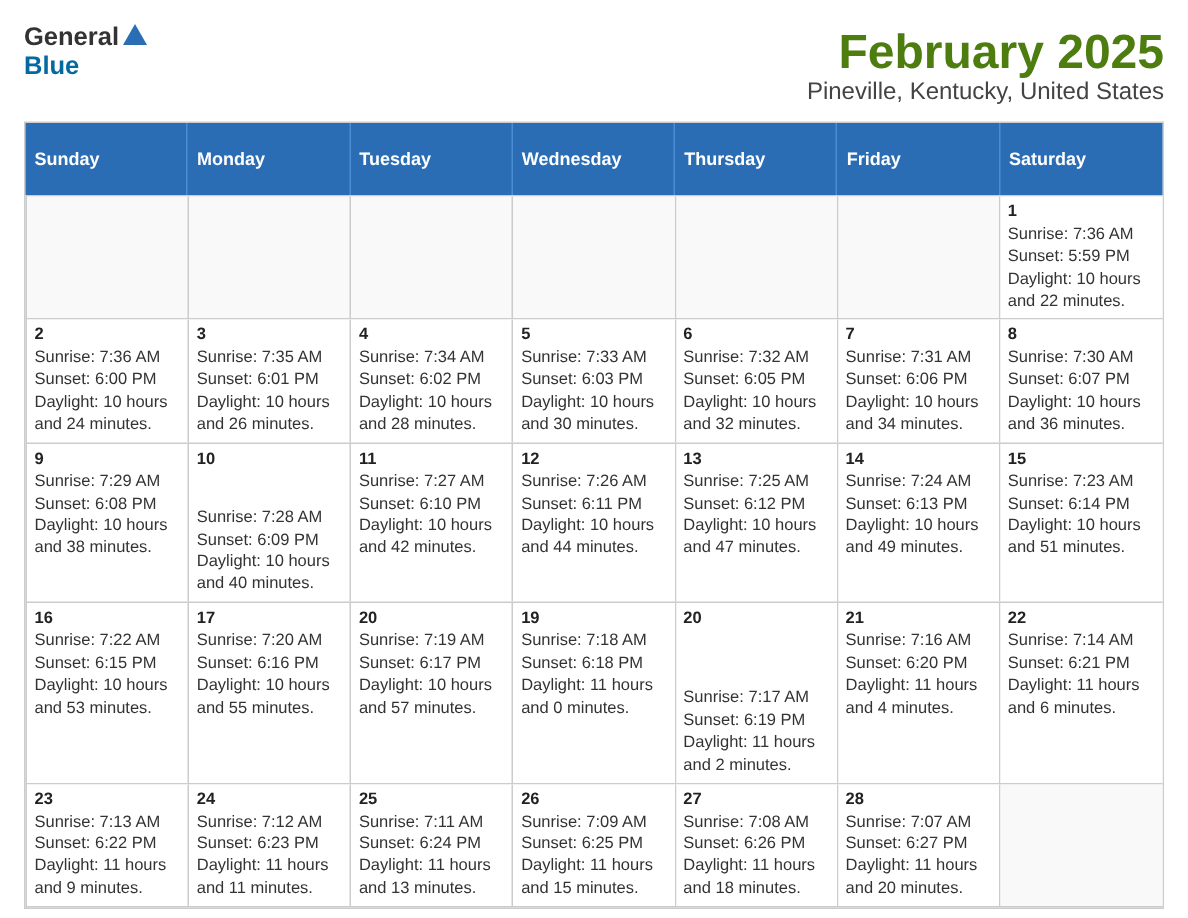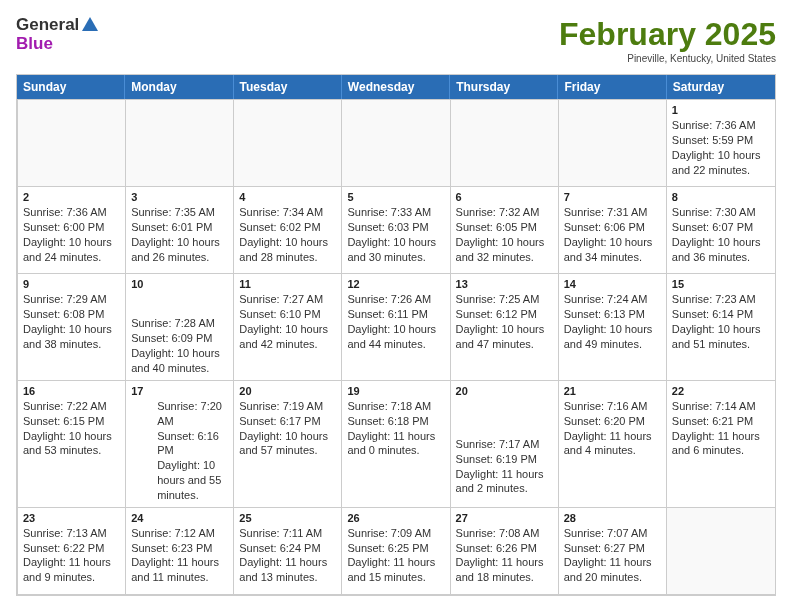--- a/index.html
+++ b/index.html
@@ -25,34 +25,34 @@
     }
     .title-block {
       text-align: right;
     }
     .title-block h1 {
       font-size: 32px;
       font-weight: bold;
       color: #4d7c0f;
     }
     .title-block h2 {
-      font-size: 10px;
+      font-size: 16px;
       font-weight: normal;
       color: #444;
     }
     .cal-header-row {
       display: grid;
       grid-template-columns: repeat(7, 1fr);
       background: #2a6db5;
     }
     .cal-header-cell {
       color: #fff;
       font-size: 12px;
       font-weight: bold;
-      padding: 5px 6px;
+      padding: 17px 6px;
       border-right: 1px solid #4a8dd5;
     }
     .cal-header-cell:last-child { border-right: none; }
     .cal-grid {
       display: flex;
       flex-direction: column;
       flex: 1;
       border-left: 1px solid #ccc;
       border-bottom: 1px solid #ccc;
     }
@@ -87,21 +87,21 @@
     .logo-wrapper {
       display: flex;
       align-items: center;
     }
     .logo-text-wrapper {
       display: flex;
       flex-direction: column;
       line-height: 1.1;
     }
     .logo-general-part { color: #333; font-size:17px; font-weight:bold; }
-    .logo-blue-part { color: #a21caf; font-size:17px; font-weight:bold; }
+    .logo-blue-part { color: #0369a1; font-size:17px; font-weight:bold; }
   </style>
 </head>
 <body>
 
 <div class="page">
   <div class="header">
     <div class="logo-wrapper">
       <div class="logo-text-wrapper">
         <div style="display:flex;align-items:flex-end;">
           <span class="logo-general-part">General</span>
@@ -235,21 +235,21 @@
         </div>
         <div class="cal-row">
           <div class="cal-cell">
             <div class="day-num">16</div>
             <div class="cell-text" style="white-space: pre-line;">Sunrise: 7:22 AM
 Sunset: 6:15 PM
 Daylight: 10 hours and 53 minutes.</div>
           </div>
           <div class="cal-cell">
             <div class="day-num">17</div>
-            <div class="cell-text" style="white-space: pre-line; margin-left: 26px;">Sunrise: 7:20 AM
+            <div class="cell-text" style="white-space: pre-line;">Sunrise: 7:20 AM
 Sunset: 6:16 PM
 Daylight: 10 hours and 55 minutes.</div>
           </div>
           <div class="cal-cell">
             <div class="day-num">20</div>
             <div class="cell-text" style="white-space: pre-line;">Sunrise: 7:19 AM
 Sunset: 6:17 PM
 Daylight: 10 hours and 57 minutes.</div>
           </div>
           <div class="cal-cell">

